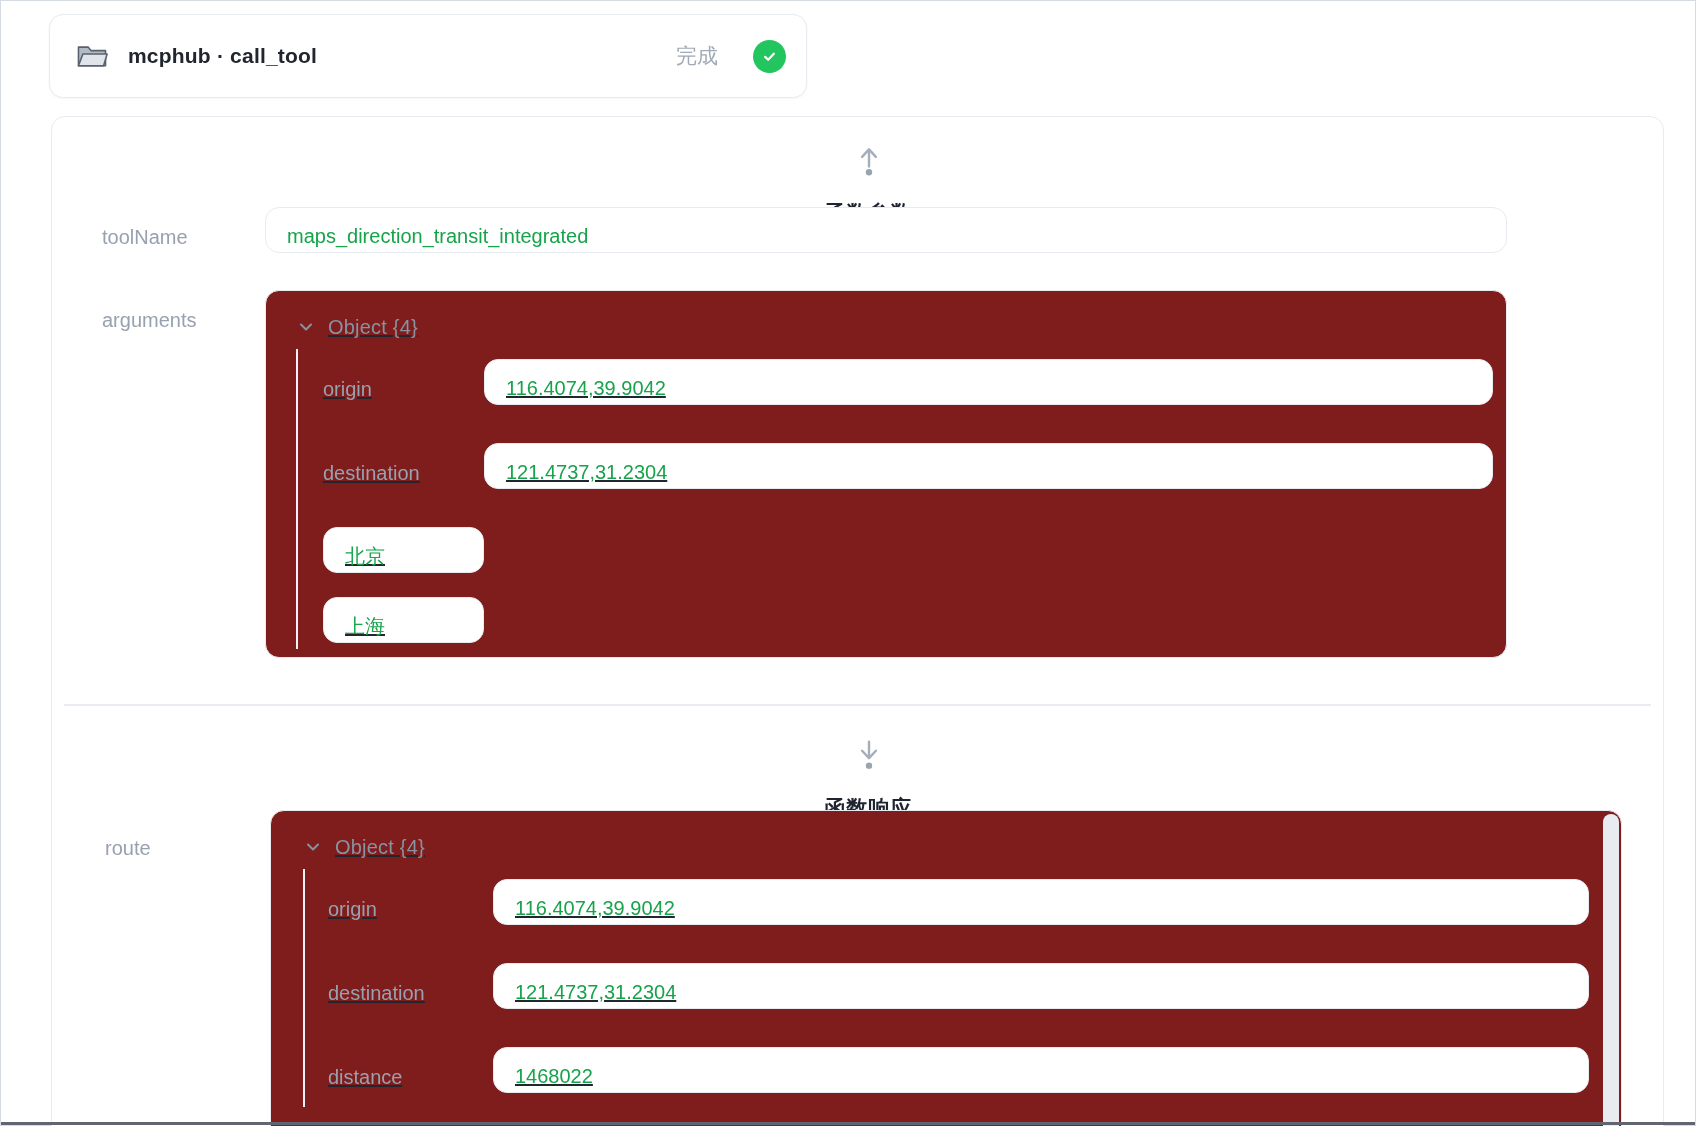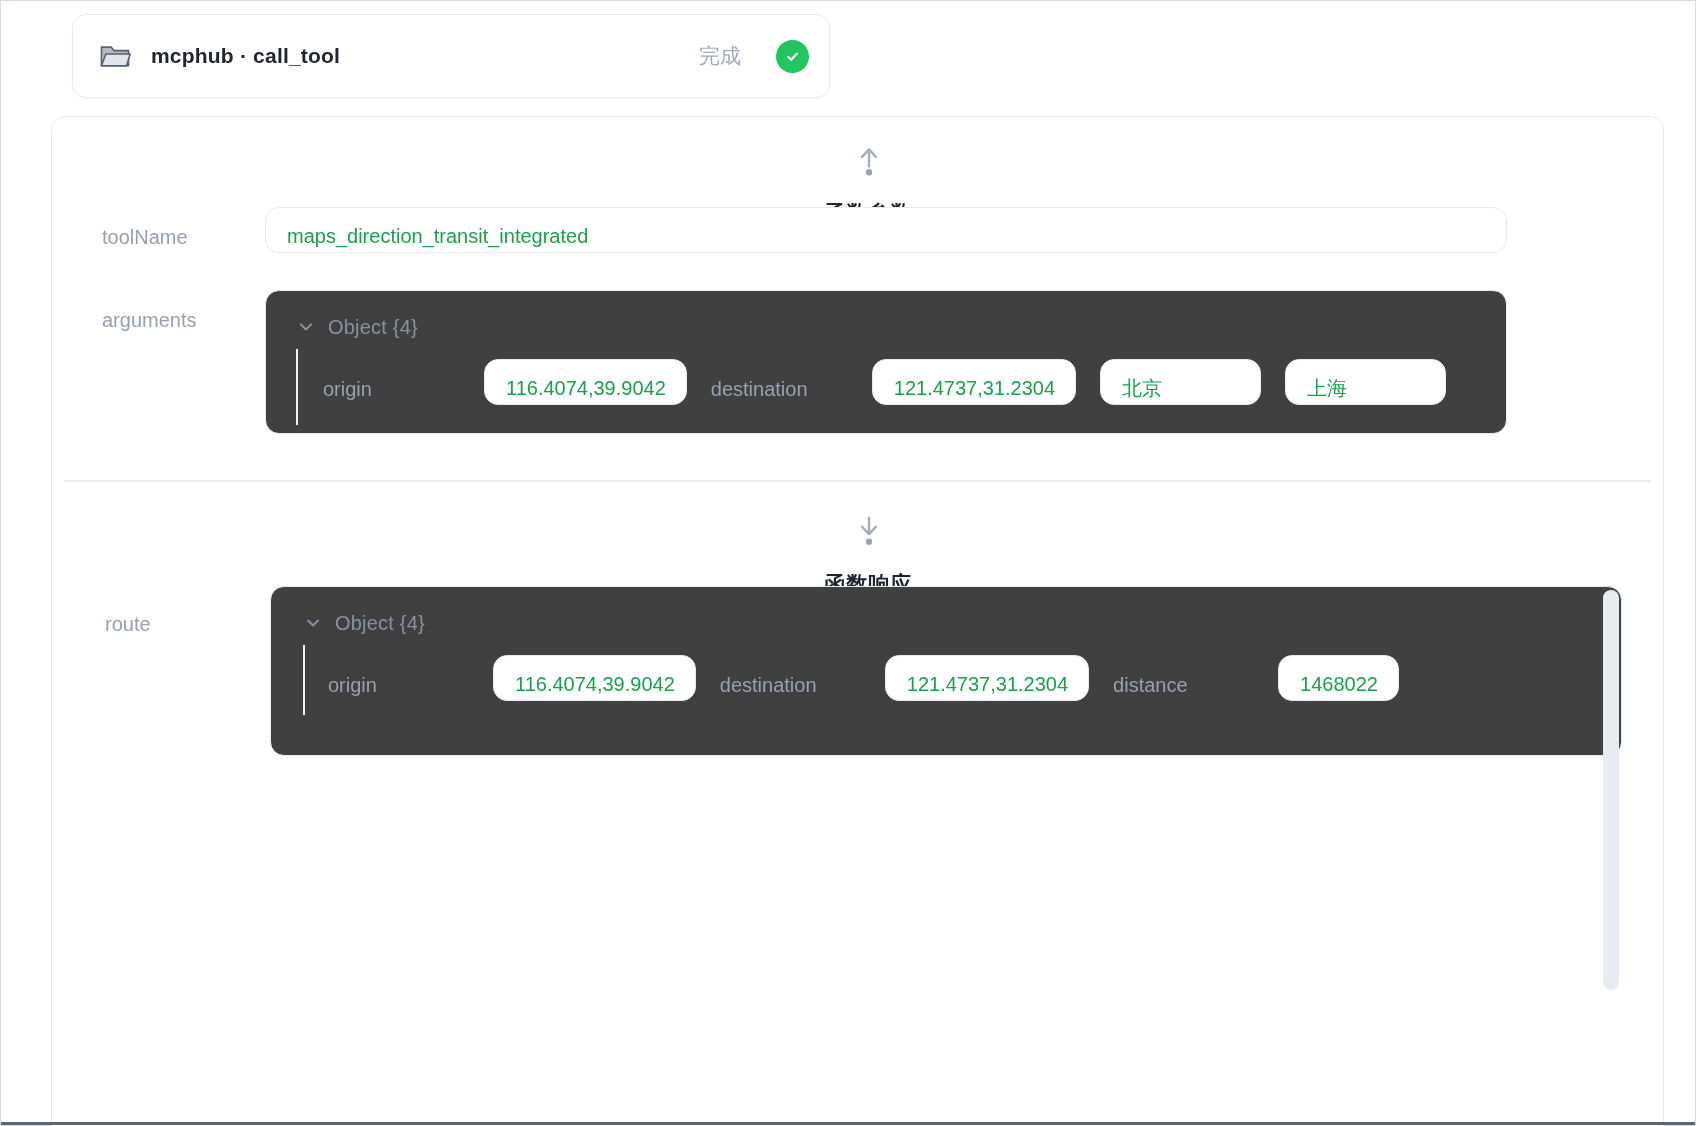--- a/index.html
+++ b/index.html
@@ -13,21 +13,21 @@
     border:1px solid #d6dbe1;
     background:#ffffff;
   }
   .bottom-edge {
     position:absolute; left:0; right:0; bottom:0; height:3px;
     background:#5f6670; z-index:50;
   }
 
   
   .tool-card {
-    position:absolute; left:71px; top:13px; width:758px; height:84px;
+    position:absolute; left:48px; top:13px; width:758px; height:84px;
     border:1px solid #e7ebf0; border-radius:14px; background:#fff;
     box-shadow:0 1px 3px rgba(16,24,40,.04);
     display:flex; align-items:center; padding:0 20px 0 26px; gap:20px;
     cursor:pointer;
   }
   .tool-card .title { font-size:21px; font-weight:bold; color:#21252e; flex:1; letter-spacing:.2px; }
   .tool-card .status { font-size:21px; color:#a0a9b5; margin-right:15px; }
   .check-badge {
     width:33px; height:33px; border-radius:50%; background:#23c55e;
     display:flex; align-items:center; justify-content:center; flex:0 0 auto;
@@ -52,31 +52,31 @@
   }
   .rows.response > .field-row > .field-label { line-height:60px; padding-top:8px; }
 
   .value-box {
     height:46px; border:1.5px solid #e7ebf0; border-radius:14px; background:#fff;
     font-size:20px; color:#16a34a; line-height:57px; padding:0 20px 0 21px;
     white-space:nowrap; overflow:hidden; cursor:text;
   }
 
   .object-box {
-    border:1.5px solid #e7ebf0; border-radius:14px; background:#404040;
-    padding:14px 13px 8px 0; position:relative;
+    border:1.5px solid #e7ebf0; border-radius:14px; background:#7f1d1d;
+    padding:14px 13px 8px 0; position:relative;text-decoration:underline;
   }
   .rows.response .object-box { padding:14px 0 40px 0; }
   .obj-header { display:flex; align-items:center; gap:12px; padding-left:30px; height:44px; cursor:pointer; }
   .rows.response .obj-header { padding-left:32px; }
   .obj-label { font-size:20px; color:#8792a2; letter-spacing:.2px; }
   .obj-children {
     margin-left:30px; border-left:2px solid #eef1f5;
     padding:10px 0 6px 25px;
-    display:flex; flex-direction:row; gap:24px;
+    display:flex; flex-direction:column; gap:24px;
   }
   .rows.response .obj-children { margin-left:32px; padding:10px 32px 0 23px; }
   .child-row { display:grid; grid-template-columns:161px 1fr; }
   .rows.response .child-row { grid-template-columns:165px 1fr; }
 
   .scroll-thumb {
     position:absolute; top:3px; right:2px; width:16px; height:400px;
     background:#e8ecf1; border-radius:9px;
   }
 

